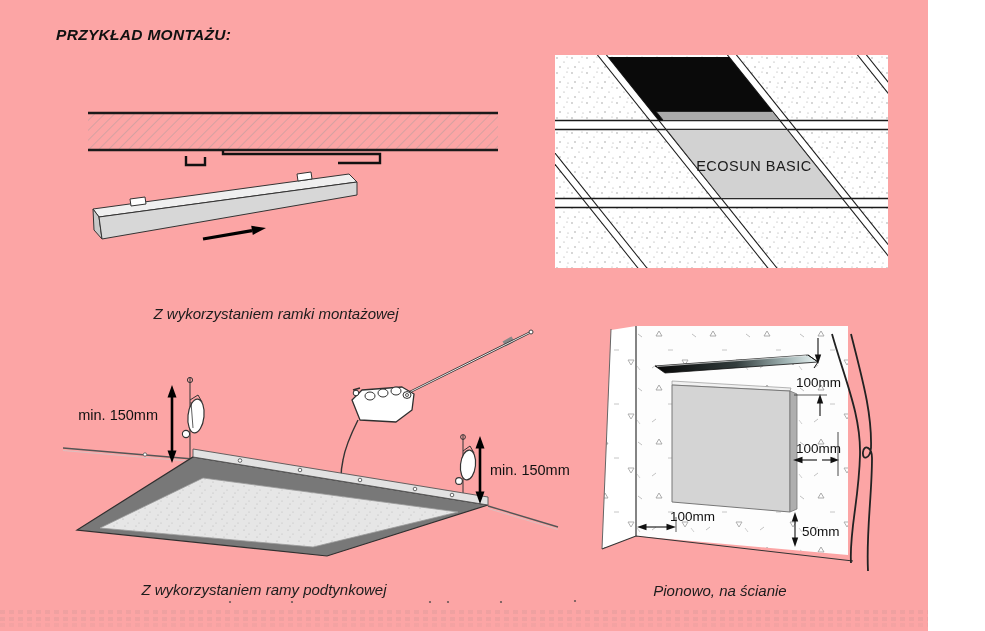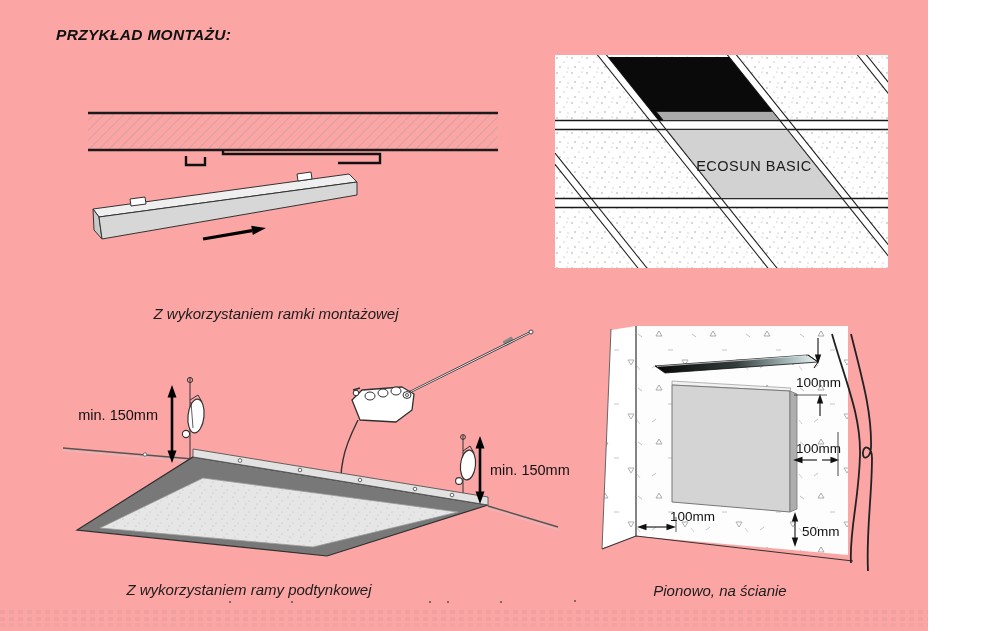--- a/index.html
+++ b/index.html
@@ -9,21 +9,21 @@
   }
   .page-title{
     position:absolute;left:56px;top:26px;
     font-size:15.5px;font-weight:bold;font-style:italic;letter-spacing:.3px;color:#111;
   }
   .caption{
     position:absolute;font-size:15px;font-style:italic;color:#1c1c1c;text-align:center;
   }
   #cap1{left:56px;top:273px;width:440px;margin-top:32px;}
   #cap2{left:556px;top:274px;width:340px;}
-  #cap3{left:29px;top:581px;width:440px;}
+  #cap3{left:44px;top:581px;width:440px;}
   #cap4{left:570px;top:582px;width:300px;text-align:center;}
   svg{position:absolute;left:0;top:0;}
   svg text{font-family:"Liberation Sans",sans-serif;}
   .dim-label{font-size:13.5px;fill:#111;}
   .min-label{font-size:14.5px;fill:#111;}
   .panel-label{font-size:14.5px;fill:#1b1b1b;letter-spacing:.5px;}
   .watermark-row{
     position:absolute;left:0;width:985px;height:4px;opacity:.55;
     background:repeating-linear-gradient(90deg, rgba(120,120,120,.18) 0 5px, transparent 5px 9px);
   }

